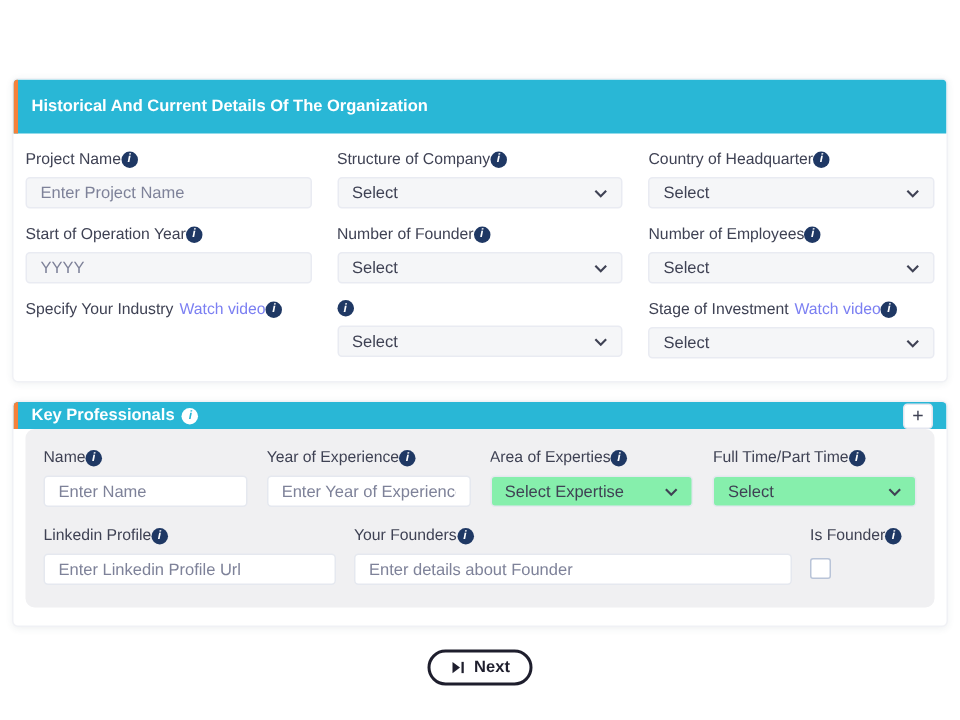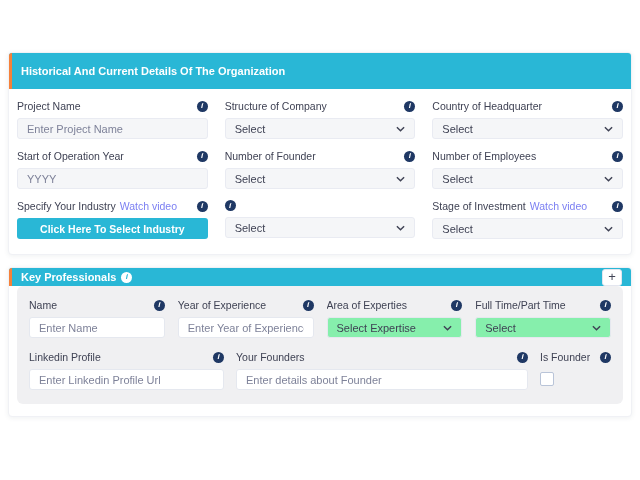--- a/index.html
+++ b/index.html
@@ -39,21 +39,20 @@
   
   .grid3 {
     display:grid;
     grid-template-columns:repeat(3,1fr);
     gap:11px 17px;
     padding:11px 8px 15px;
   }
   .label-row {
     display:flex;
     align-items:center;
-    justify-content:space-between;
     margin-bottom:6px;
     font-size:10.5px;
     color:#3f4254;
     white-space:nowrap;
   }
   .label-left { display:flex; align-items:center; gap:4px; min-width:0; overflow:hidden; }
   .link { color:#7b7ff2; cursor:pointer; }
 
   .control {
     height:21px;
@@ -234,21 +233,20 @@
       </div>
 
       <div class="field">
         <div class="label-row">
           <span class="label-left">
             <span>Specify Your Industry</span>
             <span class="link">Watch video</span>
           </span>
           <span class="info">i</span>
         </div>
-        <button class="industry-btn">Click Here To Select Industry</button>
       </div>
 
       <div class="field">
         <div class="label-row">
           <span class="info">i</span>
         </div>
         <div class="control select">
           <span>Select</span>
           <svg class="chev" width="9" height="6" viewBox="0 0 10 6">
               <path d="M1 1l4 4 4-4" stroke="#3f4254" stroke-width="1.6" fill="none"></path>
@@ -366,14 +364,23 @@
               </span>
             <span class="info">i</span>
           </div>
           <span class="checkbox"></span>
         </div>
 
       </div>
     </div>
   </div>
 
+  <div class="footer">
+    <button class="next-btn">
+      <svg width="10" height="10" viewBox="0 0 12 12">
+          <path d="M2 1.5l6 4.5-6 4.5z" fill="#1e1e2d"></path>
+          <rect x="9.2" y="1.5" width="1.8" height="9" fill="#1e1e2d"></rect>
+        </svg>
+      <span>Next</span>
+    </button>
+  </div>
 
 </div>
 
 </body></html>

